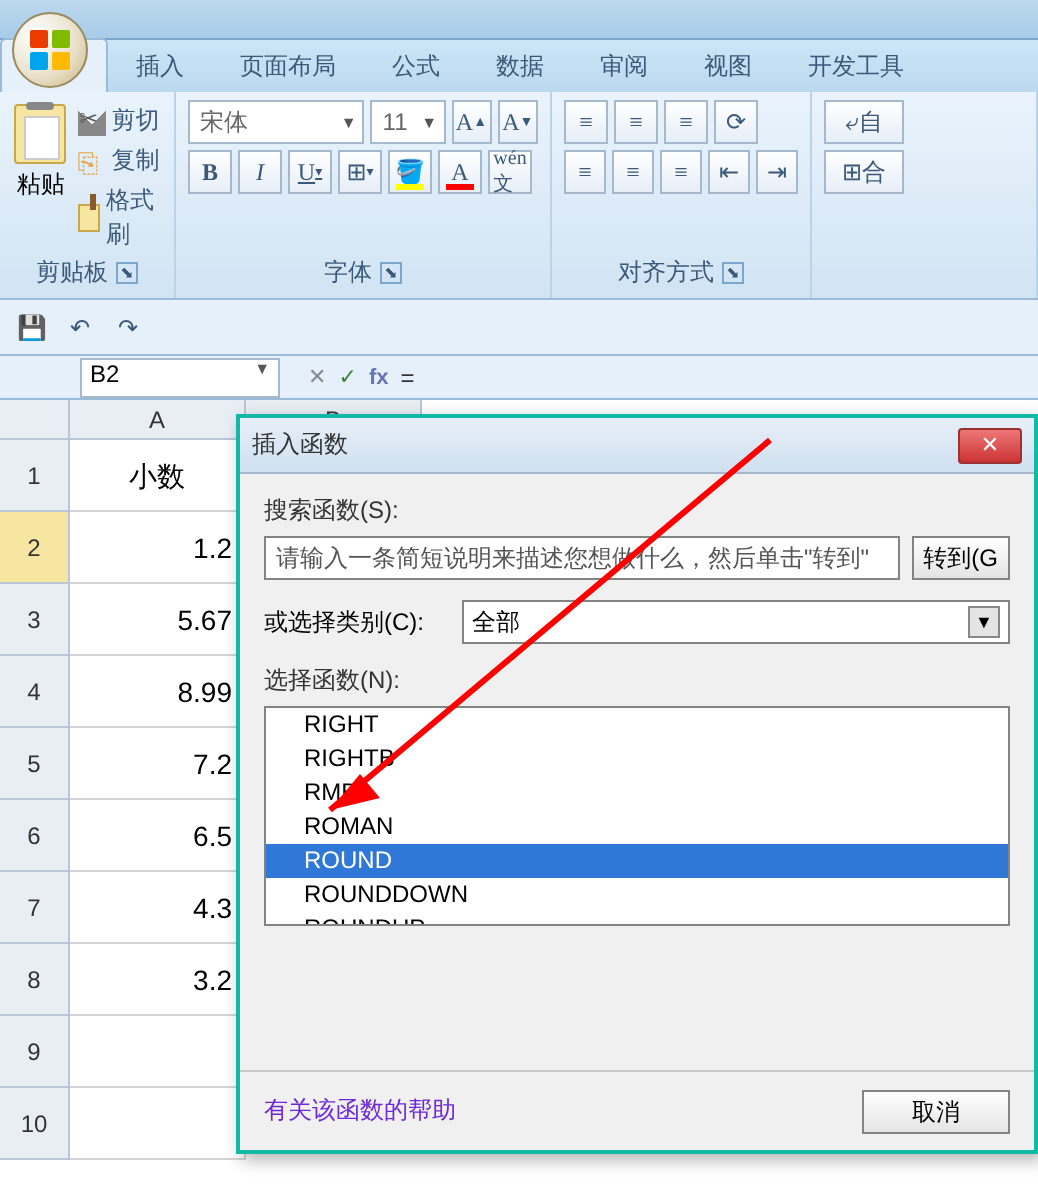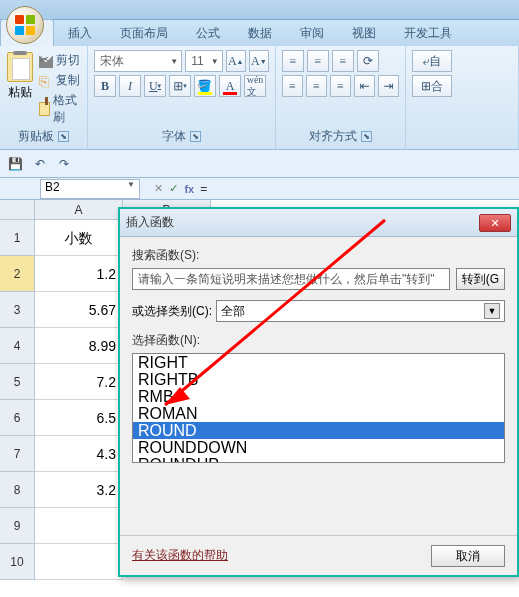--- a/index.html
+++ b/index.html
@@ -62,28 +62,28 @@
 .cell.hdr{text-align:center}
 .cA{left:35px;width:88px}
 .dialog{position:absolute;left:118px;top:207px;width:401px;height:370px;background:#f0f0f0;border:2px solid #14b8a6;box-shadow:3px 3px 8px rgba(0,0,0,.3)}
 .dlg-title{height:28px;background:linear-gradient(#e7eff8,#cfe0f0);border-bottom:1px solid #a5b8cc;display:flex;align-items:center;padding:0 6px;color:#333;justify-content:space-between}
 .dlg-close{width:32px;height:18px;background:linear-gradient(#e77,#c33);border:1px solid #933;color:#fff;text-align:center;line-height:16px;font-size:11px;border-radius:2px}
 .dlg-body{padding:10px 12px}
 .field-label{color:#333;margin-bottom:4px}
 .search-row{display:flex;gap:6px;margin-bottom:10px}
 .input{flex:1;height:22px;background:#fff;border:1px solid #838383;padding:0 5px;line-height:20px;color:#555}
 .dlg-btn{height:22px;padding:0 5px;border:1px solid #838383;background:linear-gradient(#fff,#e4e4e4);line-height:20px}
-.cat-row{display:flex;align-items:center;gap:4px;margin-bottom:10px}
+.cat-row{display:flex;align-items:center;gap:19px;margin-bottom:10px}
 .select{flex:1;height:22px;background:#fff;border:1px solid #838383;display:flex;align-items:center;padding:0 4px}
 .select .dd{margin-left:auto;width:16px;height:16px;background:#e4e4e4;border:1px solid #888;text-align:center;line-height:14px;font-size:9px}
 .listbox{width:100%;height:110px;background:#fff;border:1px solid #838383;overflow:hidden;font-family:SimSun,monospace;margin-bottom:8px}
-.listbox div{padding:1px 5px;font-size:16px;line-height:15px}
+.listbox div{padding:1px 19px;font-size:12px;line-height:15px}
 .listbox .sel{background:#3078d7;color:#fff}
 .desc{font-size:12px;line-height:16px;margin-bottom:30px;font-family:SimSun}
-.help-link{color:#7f1d1d;text-decoration:underline;font-size:12px}
+.help-link{color:#6d28d9;font-size:12px}
 .dlg-foot{position:absolute;bottom:0;left:0;right:0;height:40px;border-top:1px solid #c8c8c8;display:flex;align-items:center;padding:0 12px;justify-content:space-between}
 .foot-btns{display:flex;gap:8px}
 .foot-btns .dlg-btn{width:74px;text-align:center}
 .arrow-svg{position:absolute;left:135px;top:215px;pointer-events:none;z-index:10}
 </style>
 </head>
 <body>
 
 <div class="titlebar"></div>
 

